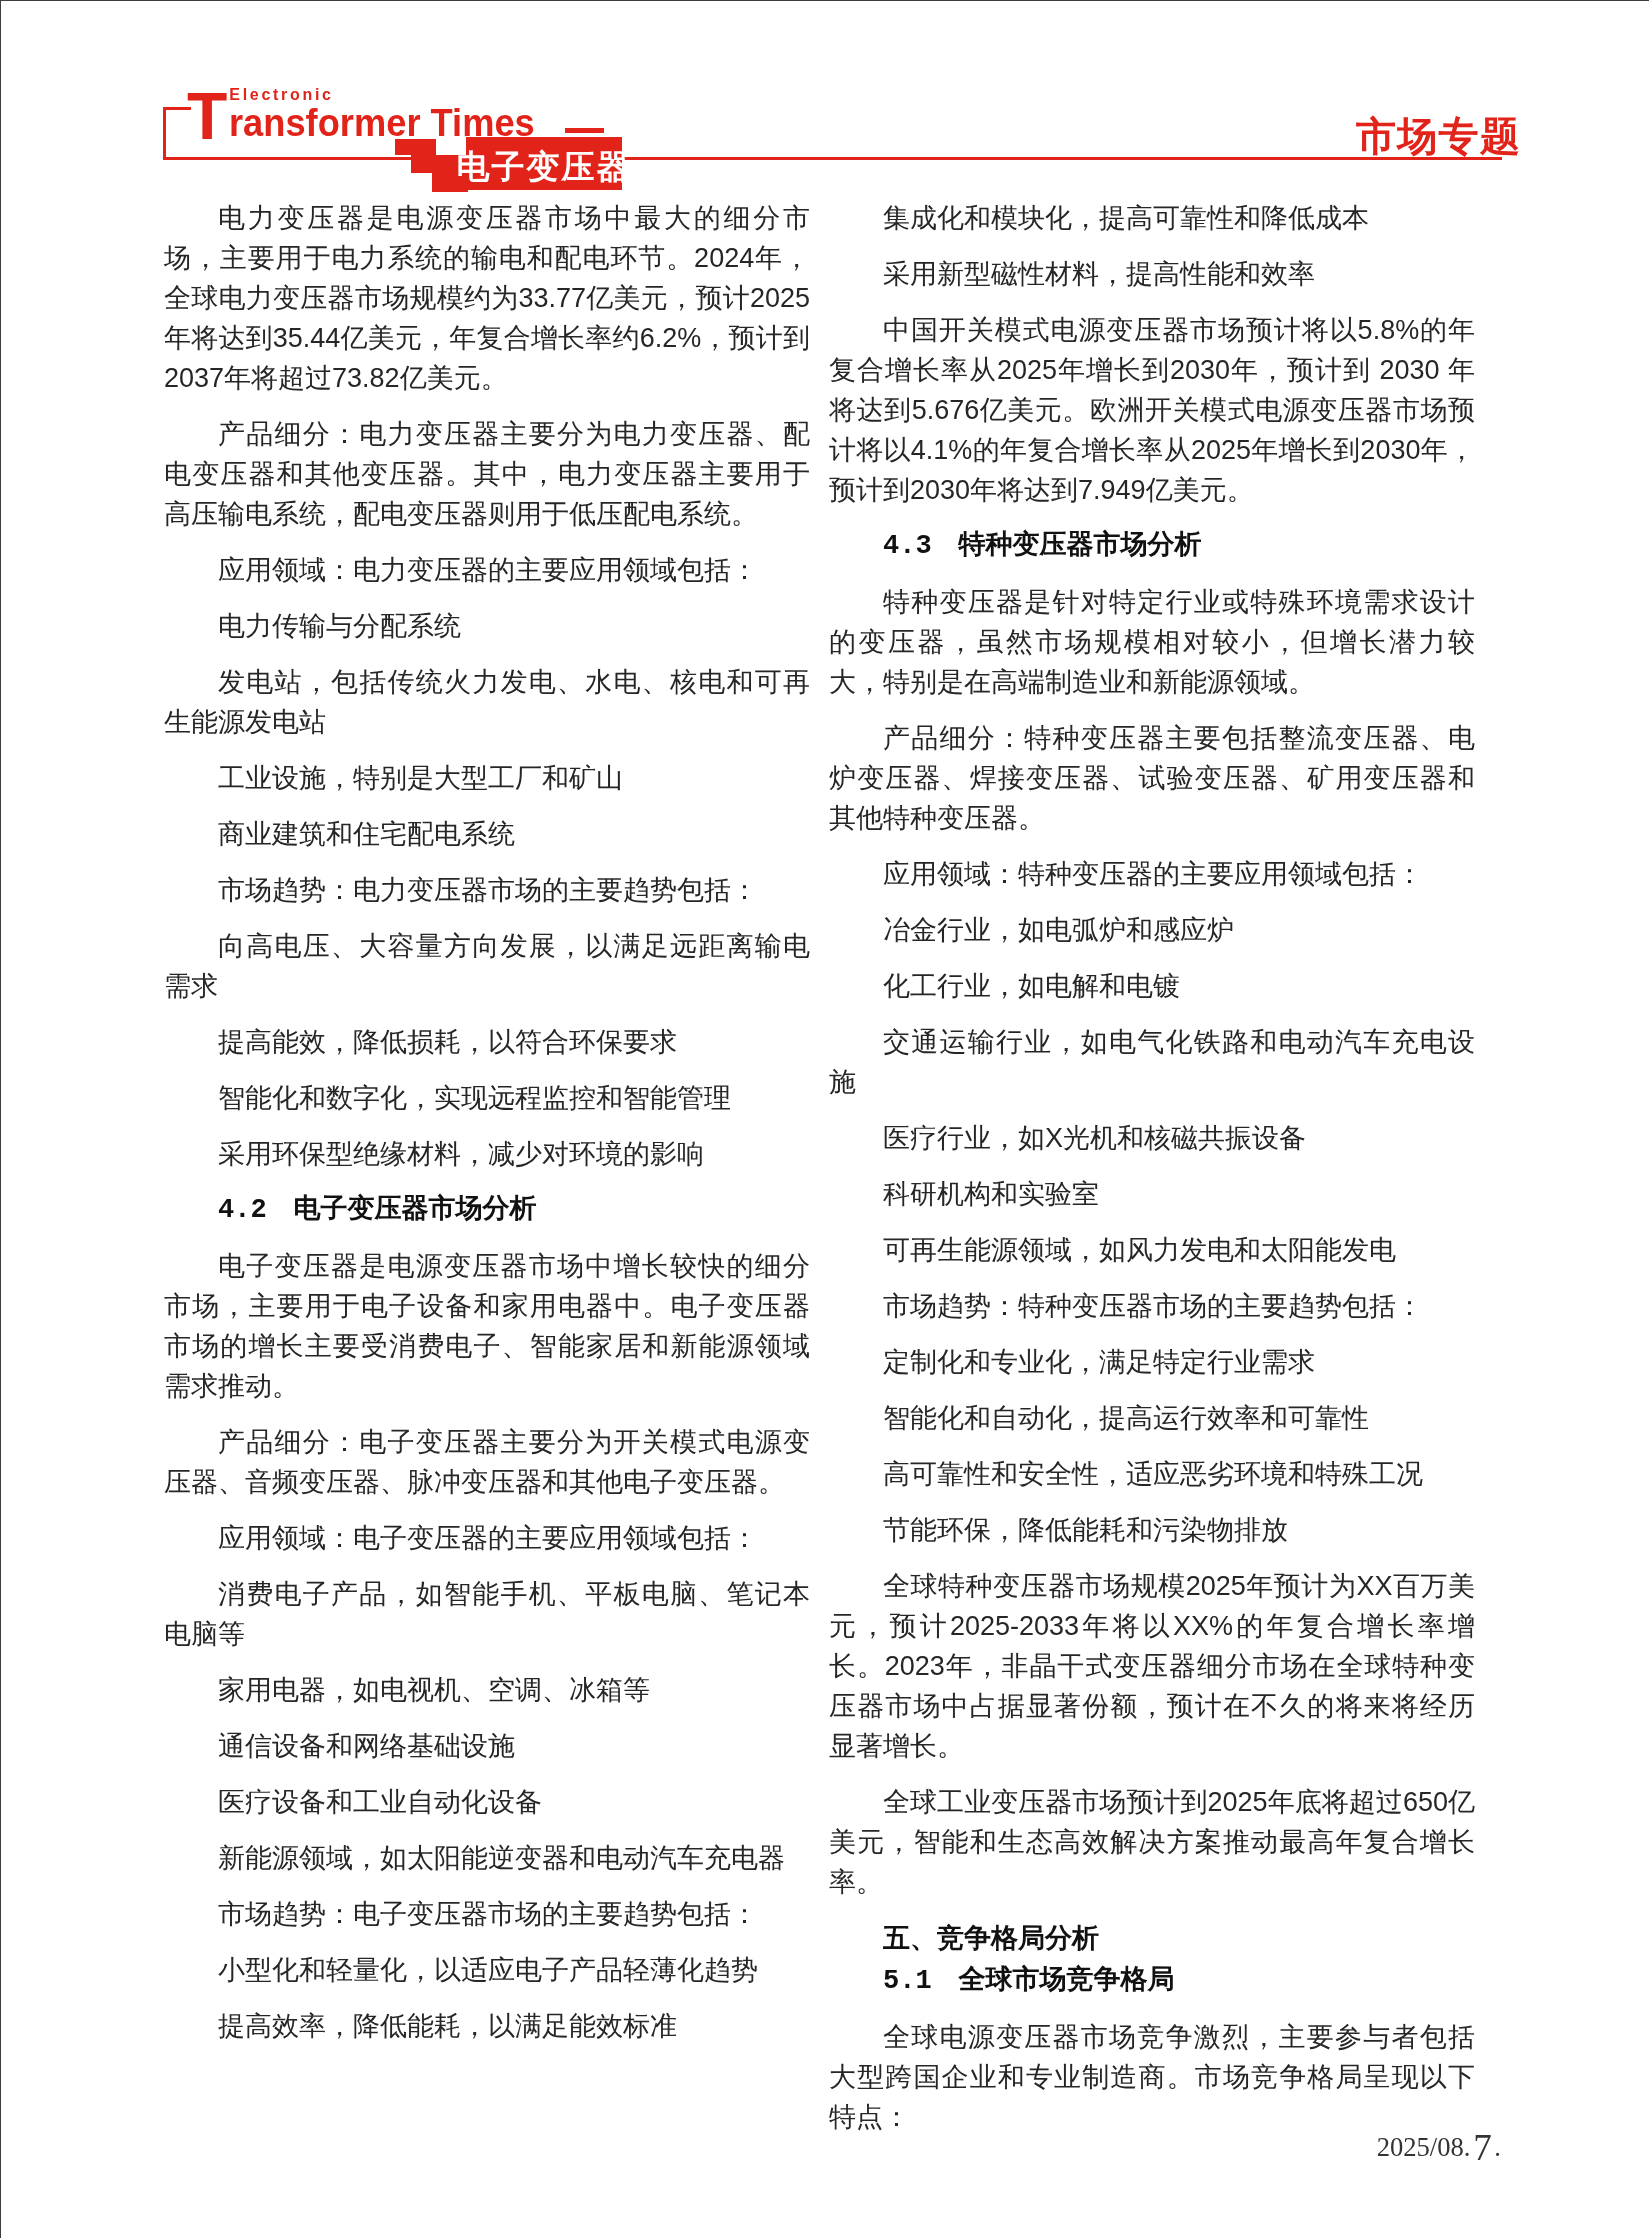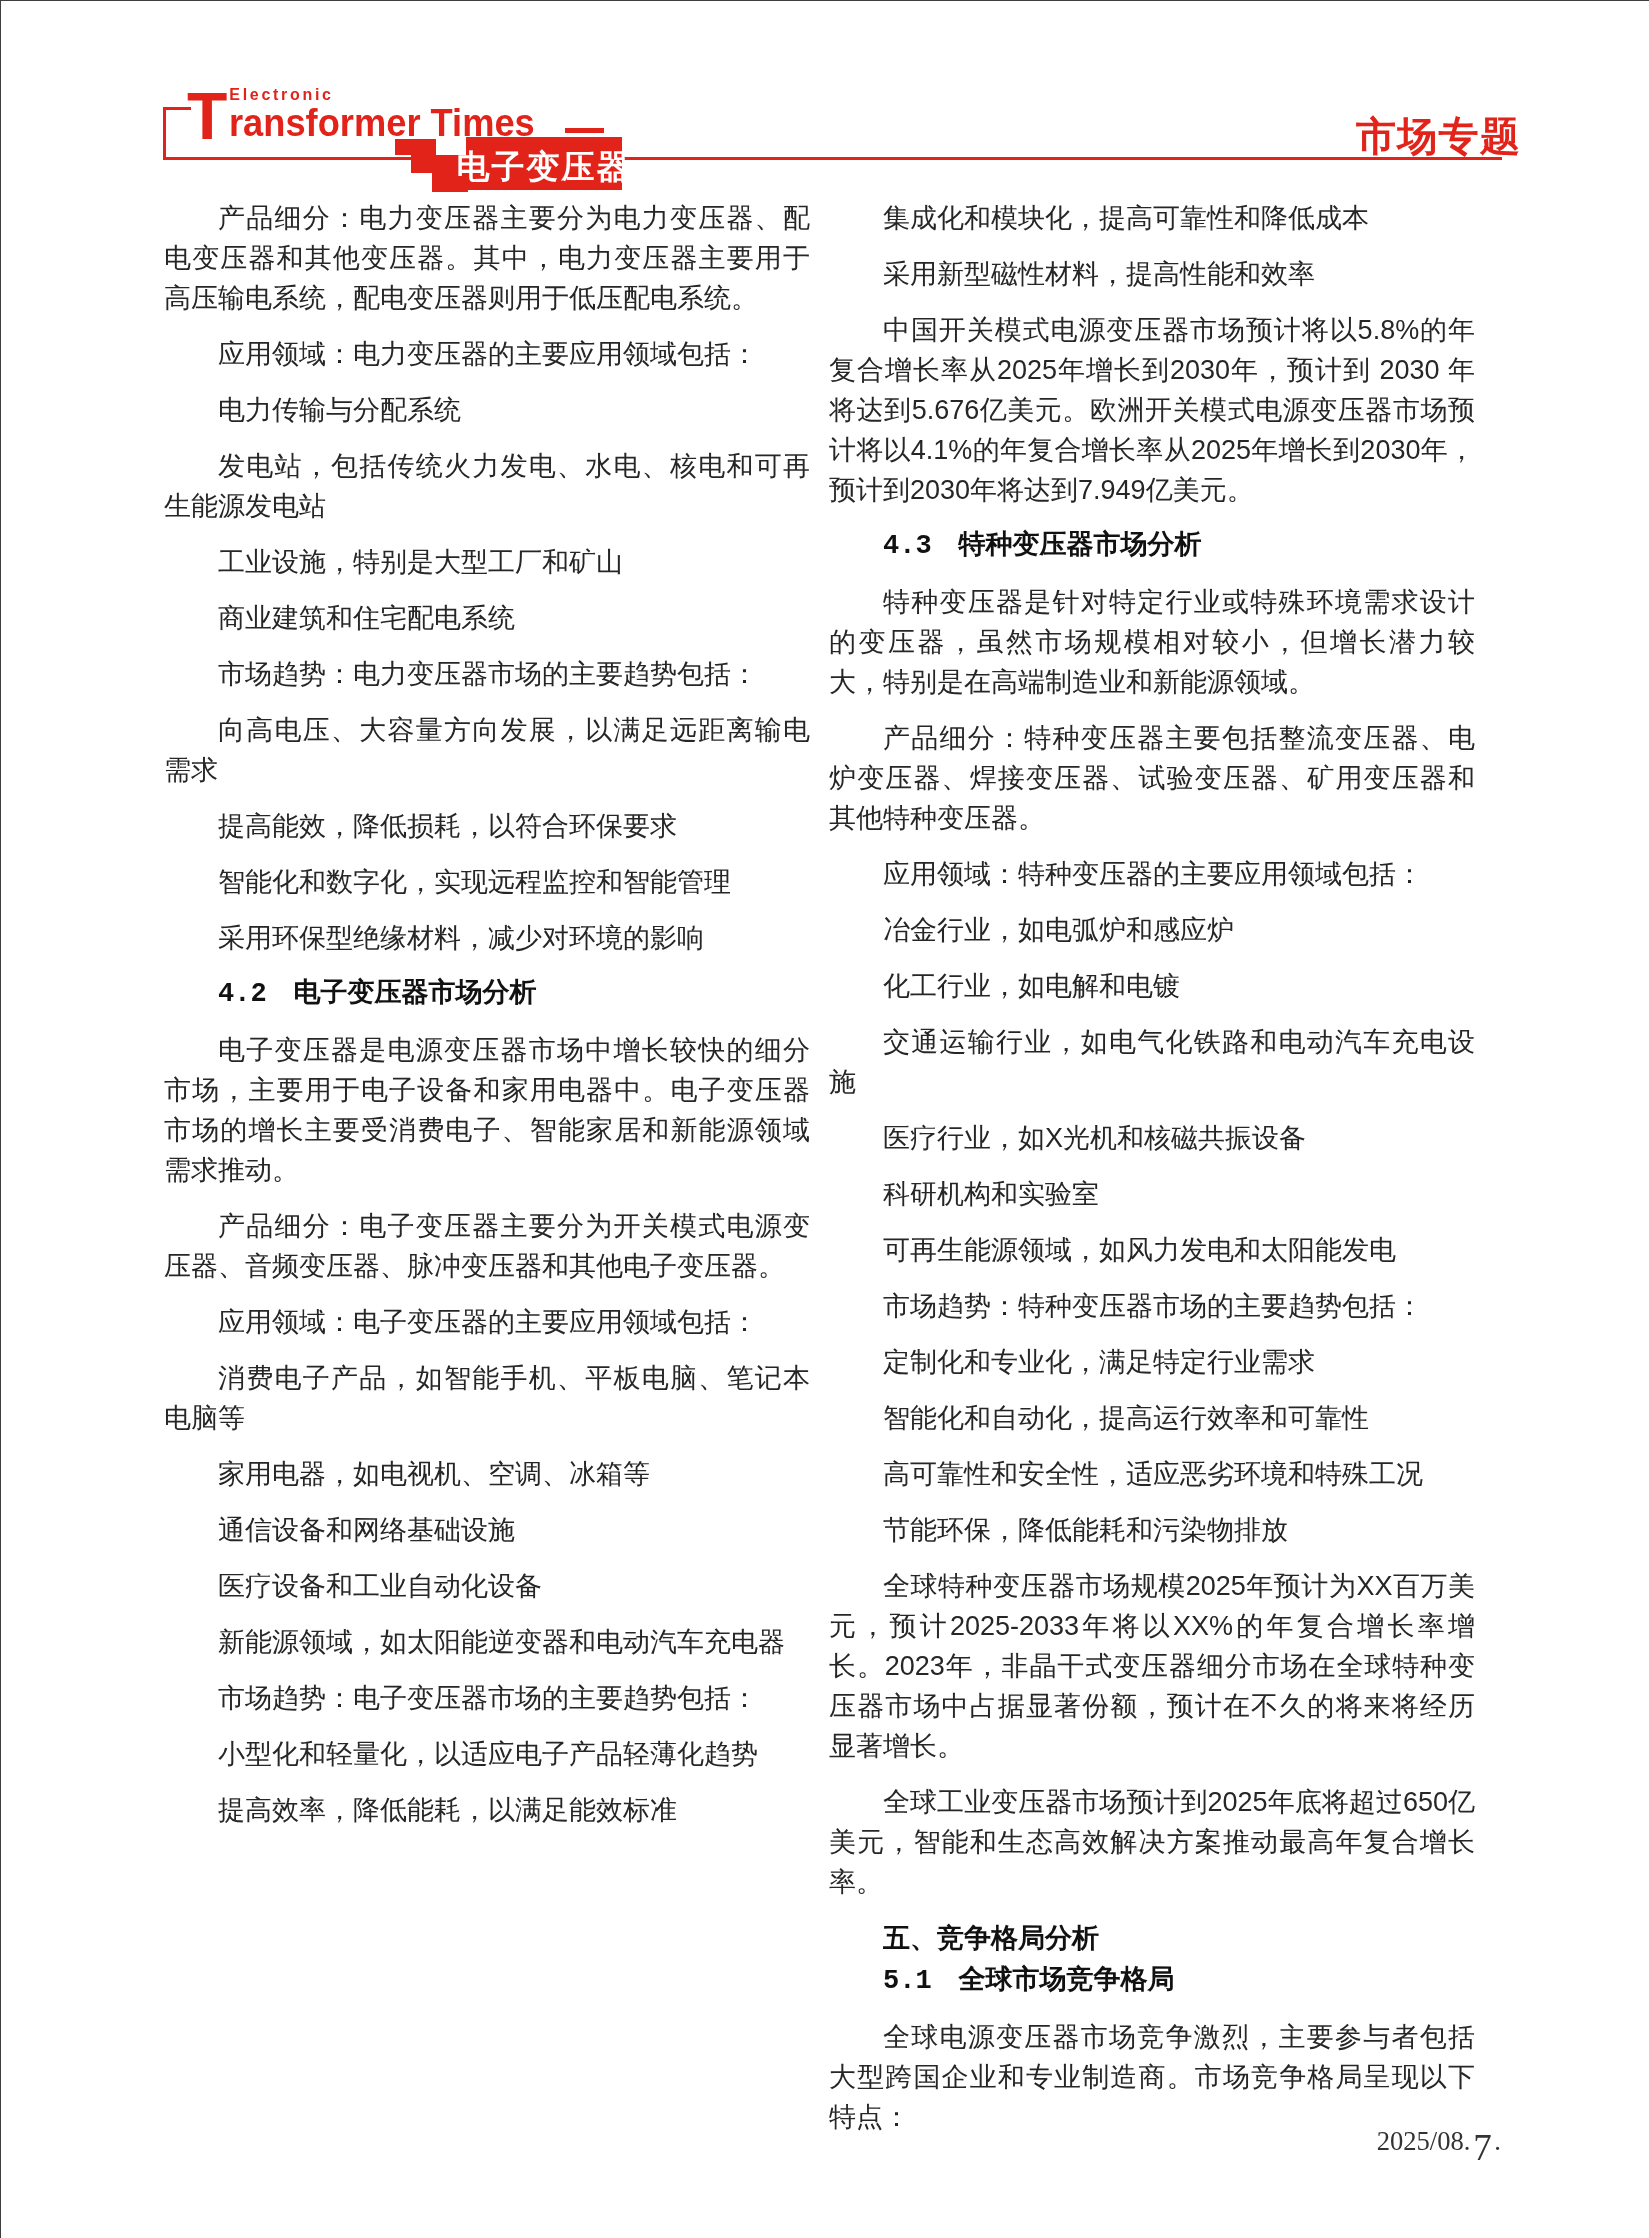--- a/index.html
+++ b/index.html
@@ -45,21 +45,21 @@
   #col-left  { left:163px;  }
   #col-right { left:828px; }
   .col .p  { text-indent:2em; margin:0 0 16px 0; }
   .col .h  { text-indent:2em; margin:0 0 16px 0; font-weight:800; color:#111111;font-family:Liberation Mono, monospace; }
   .col .ht { text-indent:2em; margin:0 0 2.7px 0;  font-weight:800; color:#111111; }
 
   
   .footer {
     position:absolute; right:148px; top:2125px;
     font-family:"Liberation Serif","DejaVu Serif",serif;
-    color:#333333; font-size:26.6px; display:flex; align-items:flex-start;
+    color:#333333; font-size:26.6px; display:flex; align-items:center;
   }
   .footer .pagenum { font-size:37px; margin:0 2.7px; }
 </style>
 </head>
 <body>
 
 <div class="page">
 
   <div class="hline" id="hline-top-dash"></div>
   <div class="hline" id="hline-vertical"></div>
@@ -77,20 +77,21 @@
   <div class="step" id="step-1"></div>
   <div class="step" id="step-2"></div>
   <div class="step" id="step-3"></div>
   <div class="tag-box">
     <span>电子变压器</span>
   </div>
 
   <div class="section-label">市场专题</div>
 
   <div class="col" id="col-left">
+      <div class="p">电力变压器是电源变压器市场中最大的细分市场，主要用于电力系统的输电和配电环节。2024年，全球电力变压器市场规模约为33.77亿美元，预计2025年将达到35.44亿美元，年复合增长率约6.2%，预计到2037年将超过73.82亿美元。</div>
       <div class="p">产品细分：电力变压器主要分为电力变压器、配电变压器和其他变压器。其中，电力变压器主要用于高压输电系统，配电变压器则用于低压配电系统。</div>
       <div class="p">应用领域：电力变压器的主要应用领域包括：</div>
       <div class="p">电力传输与分配系统</div>
       <div class="p">发电站，包括传统火力发电、水电、核电和可再生能源发电站</div>
       <div class="p">工业设施，特别是大型工厂和矿山</div>
       <div class="p">商业建筑和住宅配电系统</div>
       <div class="p">市场趋势：电力变压器市场的主要趋势包括：</div>
       <div class="p">向高电压、大容量方向发展，以满足远距离输电需求</div>
       <div class="p">提高能效，降低损耗，以符合环保要求</div>
       <div class="p">智能化和数字化，实现远程监控和智能管理</div>

